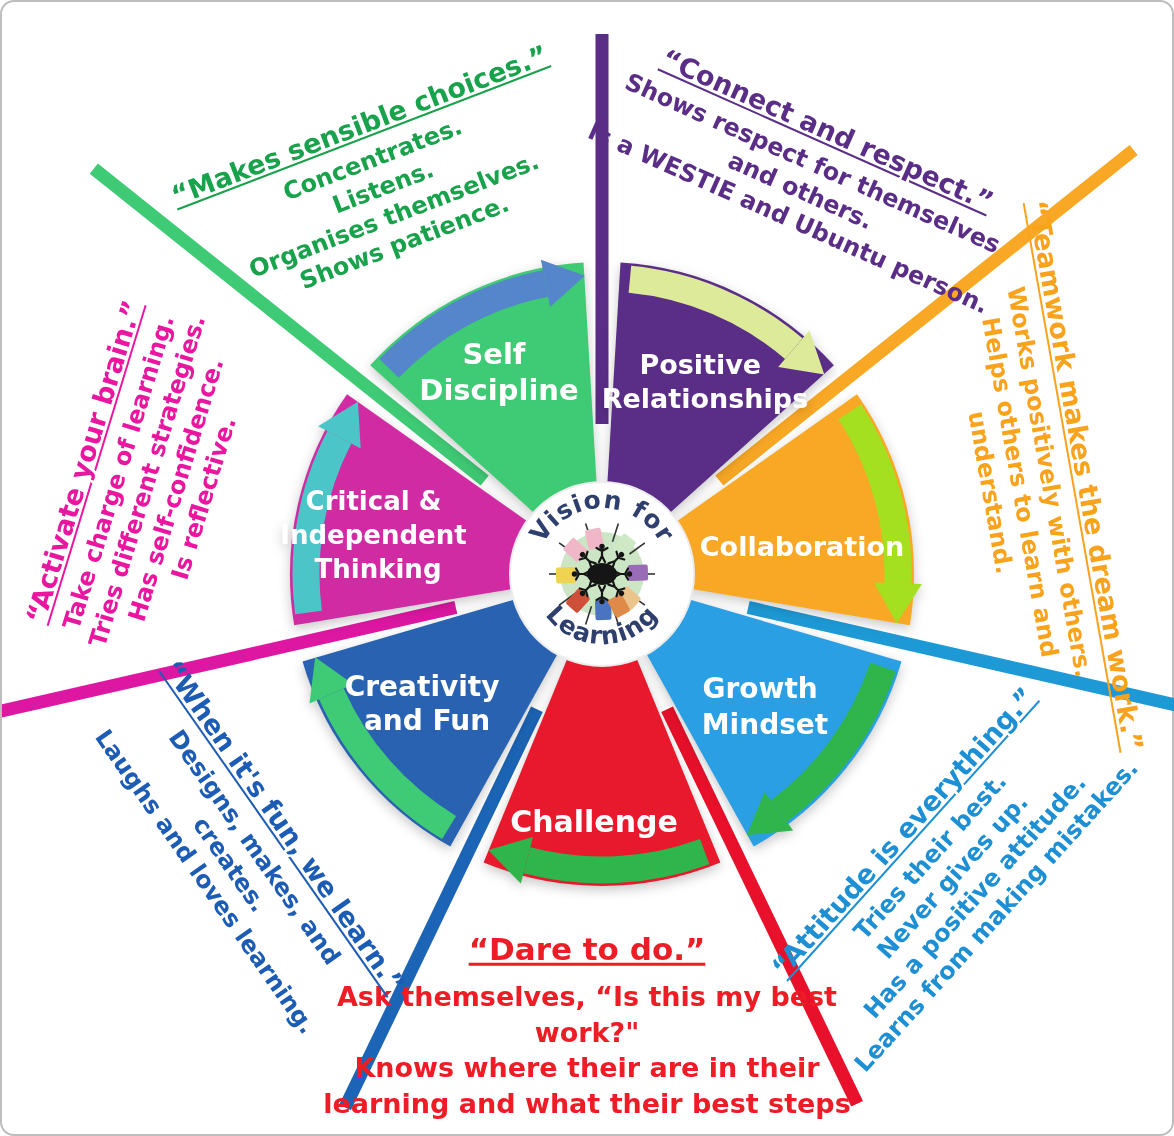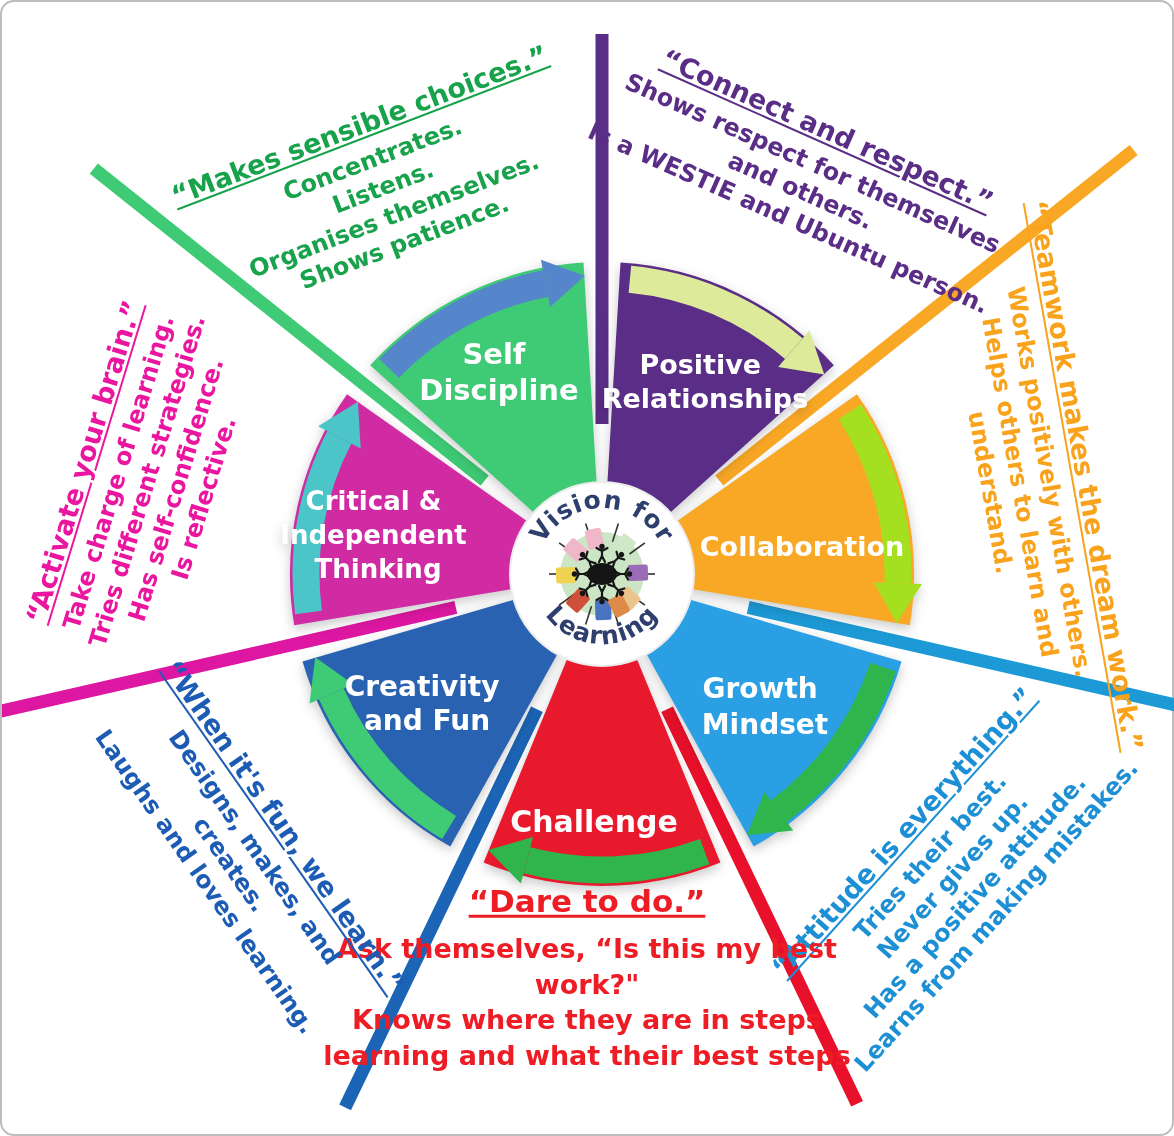--- a/index.html
+++ b/index.html
@@ -173,25 +173,25 @@
 </div>
 
 <div class="note" style="left: 948px; top: 872px; transform: translate(-50%, -50%) rotate(-48deg); color: rgb(29, 143, 212);">
   <div class="note-title">“Attitude is everything.”</div>
   <div class="note-line">Tries their best.</div>
   <div class="note-line">Never gives up.</div>
   <div class="note-line">Has a positive attitude.</div>
   <div class="note-line">Learns from making mistakes.</div>
 </div>
 
-<div class="note note-dare" style="left: 585px; top: 976px; transform: translate(-50%, -50%); color: rgb(238, 28, 37);">
+<div class="note note-dare" style="left: 585px; top: 1024px; transform: translate(-50%, -50%); color: rgb(238, 28, 37);">
   <div class="note-title">“Dare to do.”</div>
   <div class="note-line">Ask themselves, “Is this my best</div>
   <div class="note-line">work?"</div>
-  <div class="note-line">Knows where they are in steps</div>
+  <div class="note-line">Knows where their are in their</div>
   <div class="note-line">learning and what their best steps</div>
 </div>
 
 <div class="note" style="left: 243px; top: 852px; transform: translate(-50%, -50%) rotate(55deg); color: rgb(29, 92, 180);">
   <div class="note-title">“When it's fun, we learn.”</div>
   <div class="note-line">Designs, makes, and</div>
   <div class="note-line">creates.</div>
   <div class="note-line">Laughs and loves learning.</div>
 </div>
 

